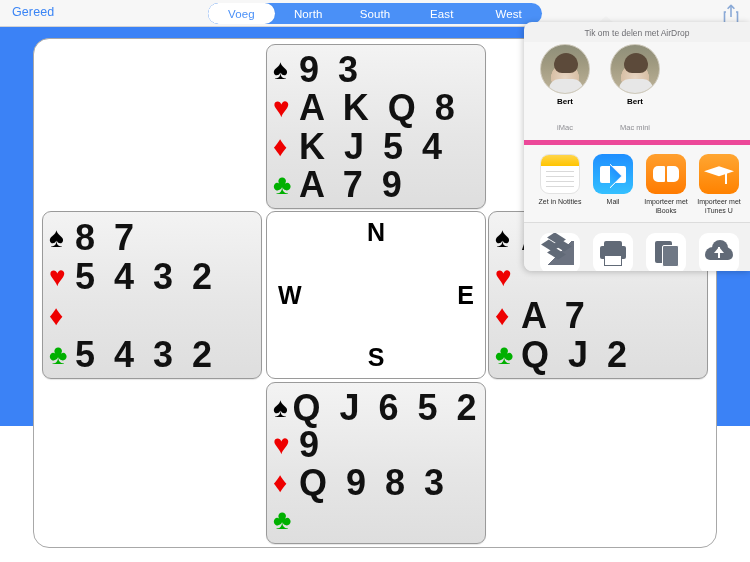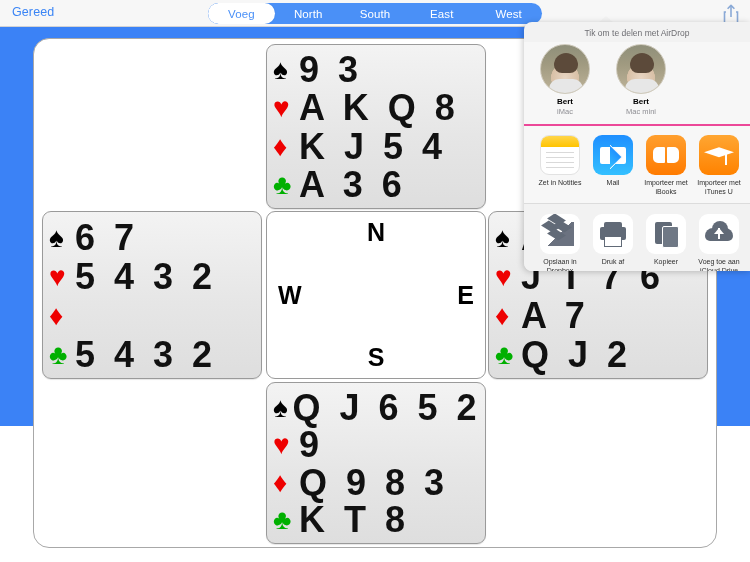--- a/index.html
+++ b/index.html
@@ -131,24 +131,24 @@
     border-right: 8px solid transparent;
     border-bottom: 7px solid #f2f2f2;
   }
   .airdrop-title {
     text-align: center;
     font-size: 8.5px;
     color: #6d6d72;
     padding: 6px 0 4px 0;
   }
   .airdrop-row {
-    display: flex; gap: 22px;
+    display: flex; gap: 16px;
     padding: 2px 0 8px 14px;
     background: #f7f7f7;
-    border-bottom: 2px solid #ec4899;
+    border-bottom: 5px solid #ec4899;
   }
   .airdrop-person { width: 54px; text-align: center; }
   .avatar {
     width: 50px; height: 50px; border-radius: 50%;
     margin: 0 auto 3px auto;
     background:
       radial-gradient(circle at 50% 68%, #e8d5c2 0%, #d8c0a6 34%, rgba(216,192,166,0) 35%),
       linear-gradient(to bottom, #8f8f7a 0%, #a09a80 40%, #bfb49a 100%);
     position: relative;
     overflow: hidden;
@@ -162,21 +162,21 @@
     background: #5c4a3a;
   }
   .avatar::after {
     content: "";
     position: absolute; left: 8px; bottom: 0;
     width: 34px; height: 14px;
     border-radius: 10px 10px 0 0;
     background: #e7e7e7;
   }
   .ad-name { font-size: 8px; font-weight: bold; color: #000; line-height: 1.2; }
-  .ad-sub  { font-size: 7.5px; color: #8e8e93; line-height: 1.3; }
+  .ad-sub  { font-size: 7.5px; color: #8e8e93; line-height: 1.3; margin-top: 16px; }
 
   .action-row {
     display: flex;
     padding: 9px 0 6px 10px;
     background: #f7f7f7;
     border-bottom: 1px solid #dcdcdc;
     overflow: hidden;
   }
   .action-row.second { border-bottom: none; background: #f2f2f2; padding-top: 10px; }
   .action {
@@ -328,28 +328,28 @@
       <div class="suit-row">
         <span class="suit-sym red">♥</span>
         <span class="cards">A K Q 8</span>
       </div>
       <div class="suit-row">
         <span class="suit-sym red">♦</span>
         <span class="cards">K J 5 4</span>
       </div>
       <div class="suit-row">
         <span class="suit-sym green">♣</span>
-        <span class="cards">A 3 6</span>
+        <span class="cards">A 7 9</span>
       </div>
     </div>
 
     <div class="hand hand-west">
       <div class="suit-row">
         <span class="suit-sym black">♠</span>
-        <span class="cards">6 7</span>
+        <span class="cards">8 7</span>
       </div>
       <div class="suit-row">
         <span class="suit-sym red">♥</span>
         <span class="cards">5 4 3 2</span>
       </div>
       <div class="suit-row">
         <span class="suit-sym red">♦</span>
       </div>
       <div class="suit-row">
         <span class="suit-sym green">♣</span>
@@ -364,21 +364,20 @@
       <span class="c-s">S</span>
     </div>
 
     <div class="hand hand-east">
       <div class="suit-row">
         <span class="suit-sym black">♠</span>
         <span class="cards">A</span>
       </div>
       <div class="suit-row">
         <span class="suit-sym red">♥</span>
-        <span class="cards">J T 7 6</span>
       </div>
       <div class="suit-row">
         <span class="suit-sym red">♦</span>
         <span class="cards">A 7</span>
       </div>
       <div class="suit-row">
         <span class="suit-sym green">♣</span>
         <span class="cards">Q J 2</span>
       </div>
     </div>
@@ -391,21 +390,20 @@
       <div class="suit-row">
         <span class="suit-sym red">♥</span>
         <span class="cards">9</span>
       </div>
       <div class="suit-row">
         <span class="suit-sym red">♦</span>
         <span class="cards">Q 9 8 3</span>
       </div>
       <div class="suit-row">
         <span class="suit-sym green">♣</span>
-        <span class="cards">K T 8</span>
       </div>
     </div>
 
   </div>
 
   <div class="sheet-caret"></div>
   <div class="share-sheet">
 
     <div class="airdrop-title">Tik om te delen met AirDrop</div>
 

